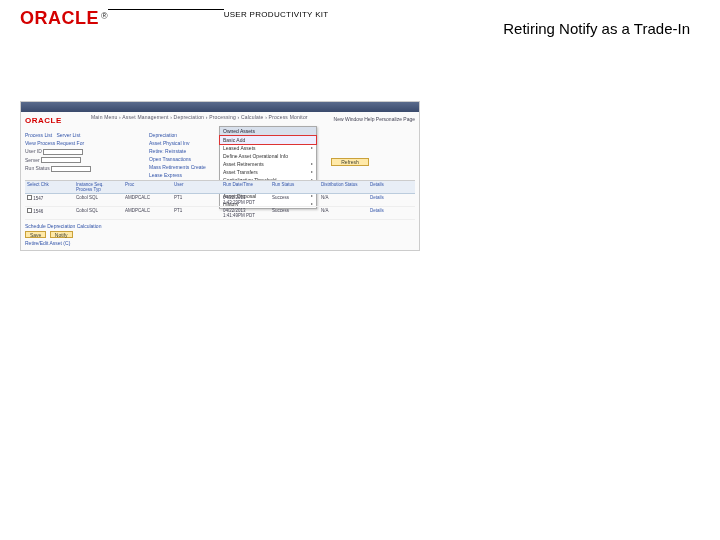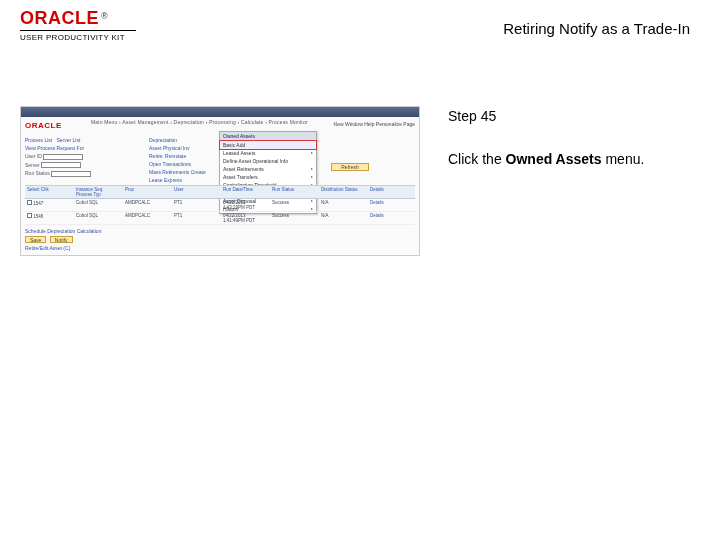--- a/index.html
+++ b/index.html
@@ -12,21 +12,22 @@
     color: #000;
     position: relative;
   }
   .header {
     display: flex;
     align-items: flex-start;
     padding: 8px 20px 4px 20px;
   }
   .logo-block {
     display: flex;
-    flex-direction: column;
+    flex-direction: row;
+    text-align: center;
   }
   .oracle-logo {
     font-family: Arial, sans-serif;
     font-weight: bold;
     font-size: 18px;
     color: #d40000;
     letter-spacing: 0.5px;
   }
   .oracle-reg {
     font-size: 9px;
@@ -300,19 +301,13 @@
     <div class="tn-bottom">
       <div>Schedule Depreciation Calculation</div>
       <div style="margin-top:2px">
         <span class="tn-btn2">Save</span>
         <span class="tn-btn2">Notify</span>
       </div>
       <div style="margin-top:2px">Retire/Edit Asset (C)</div>
     </div>
   </div>
 
-  <div class="side-text">
-    <div class="step">Step 45</div>
-    <div>
-      <span>Click the </span><b>Owned Assets</b><span> menu.</span>
-    </div>
-  </div>
 </div>
 
 </body></html>

